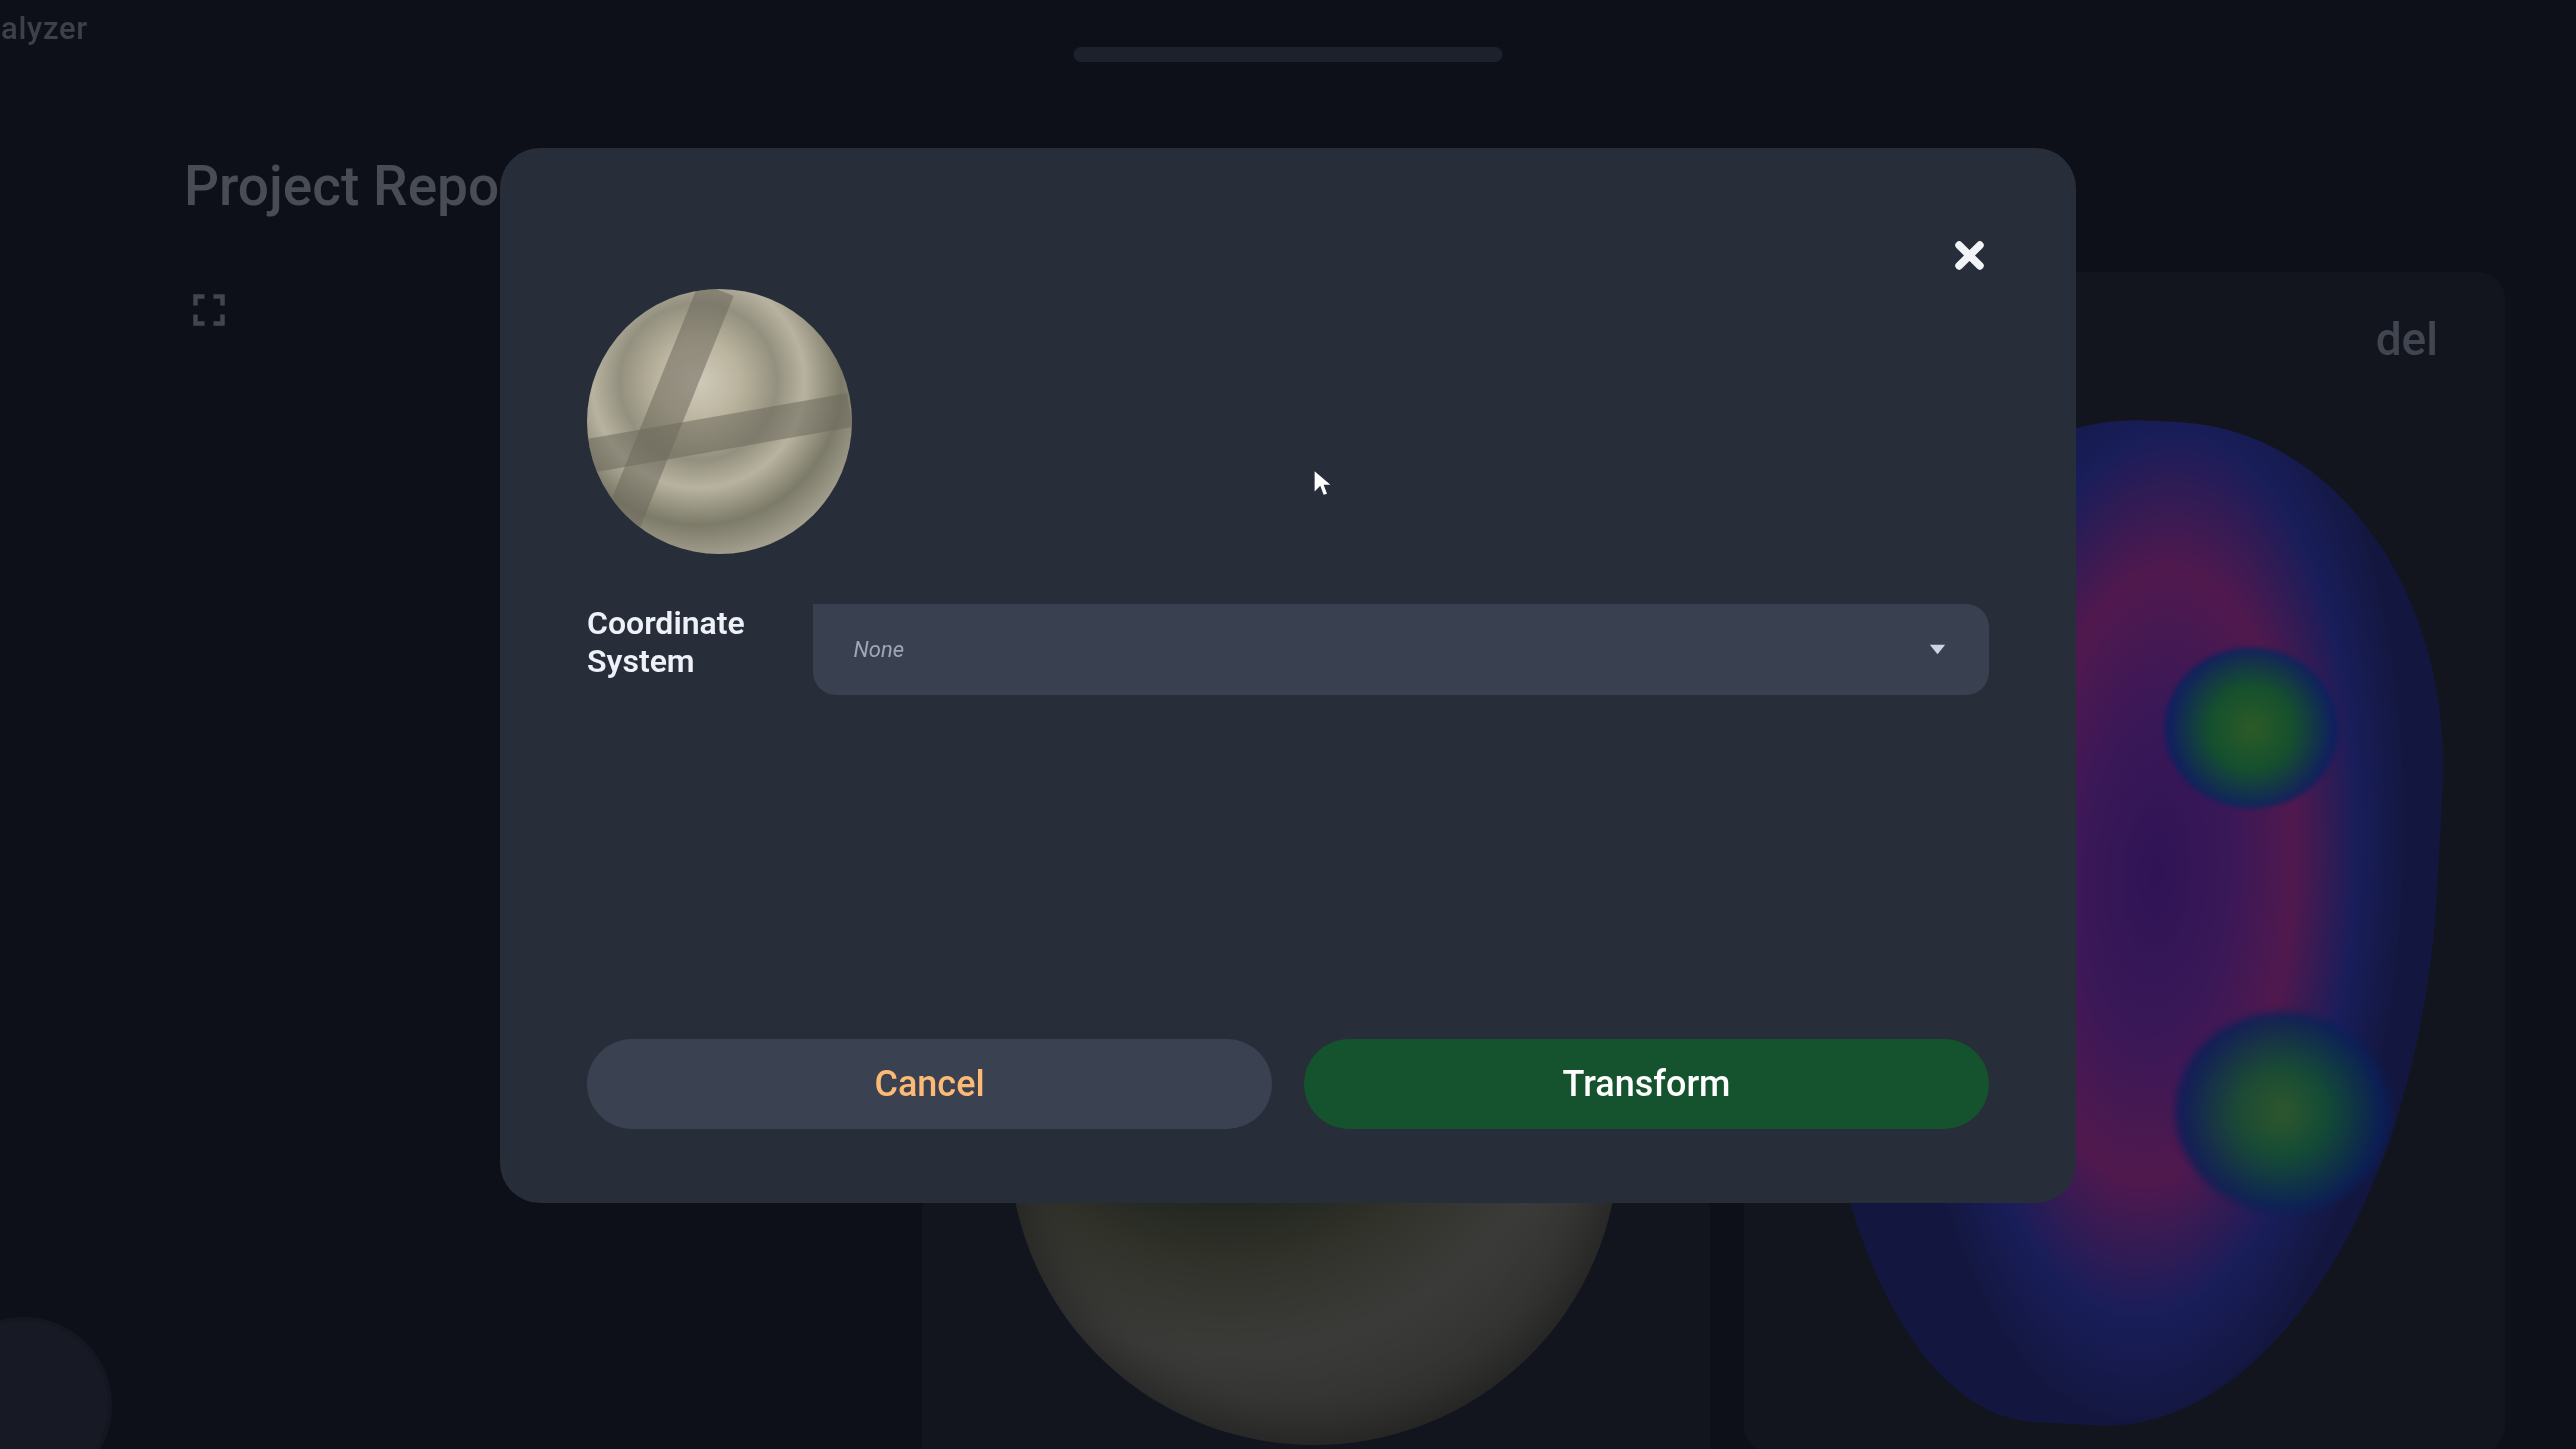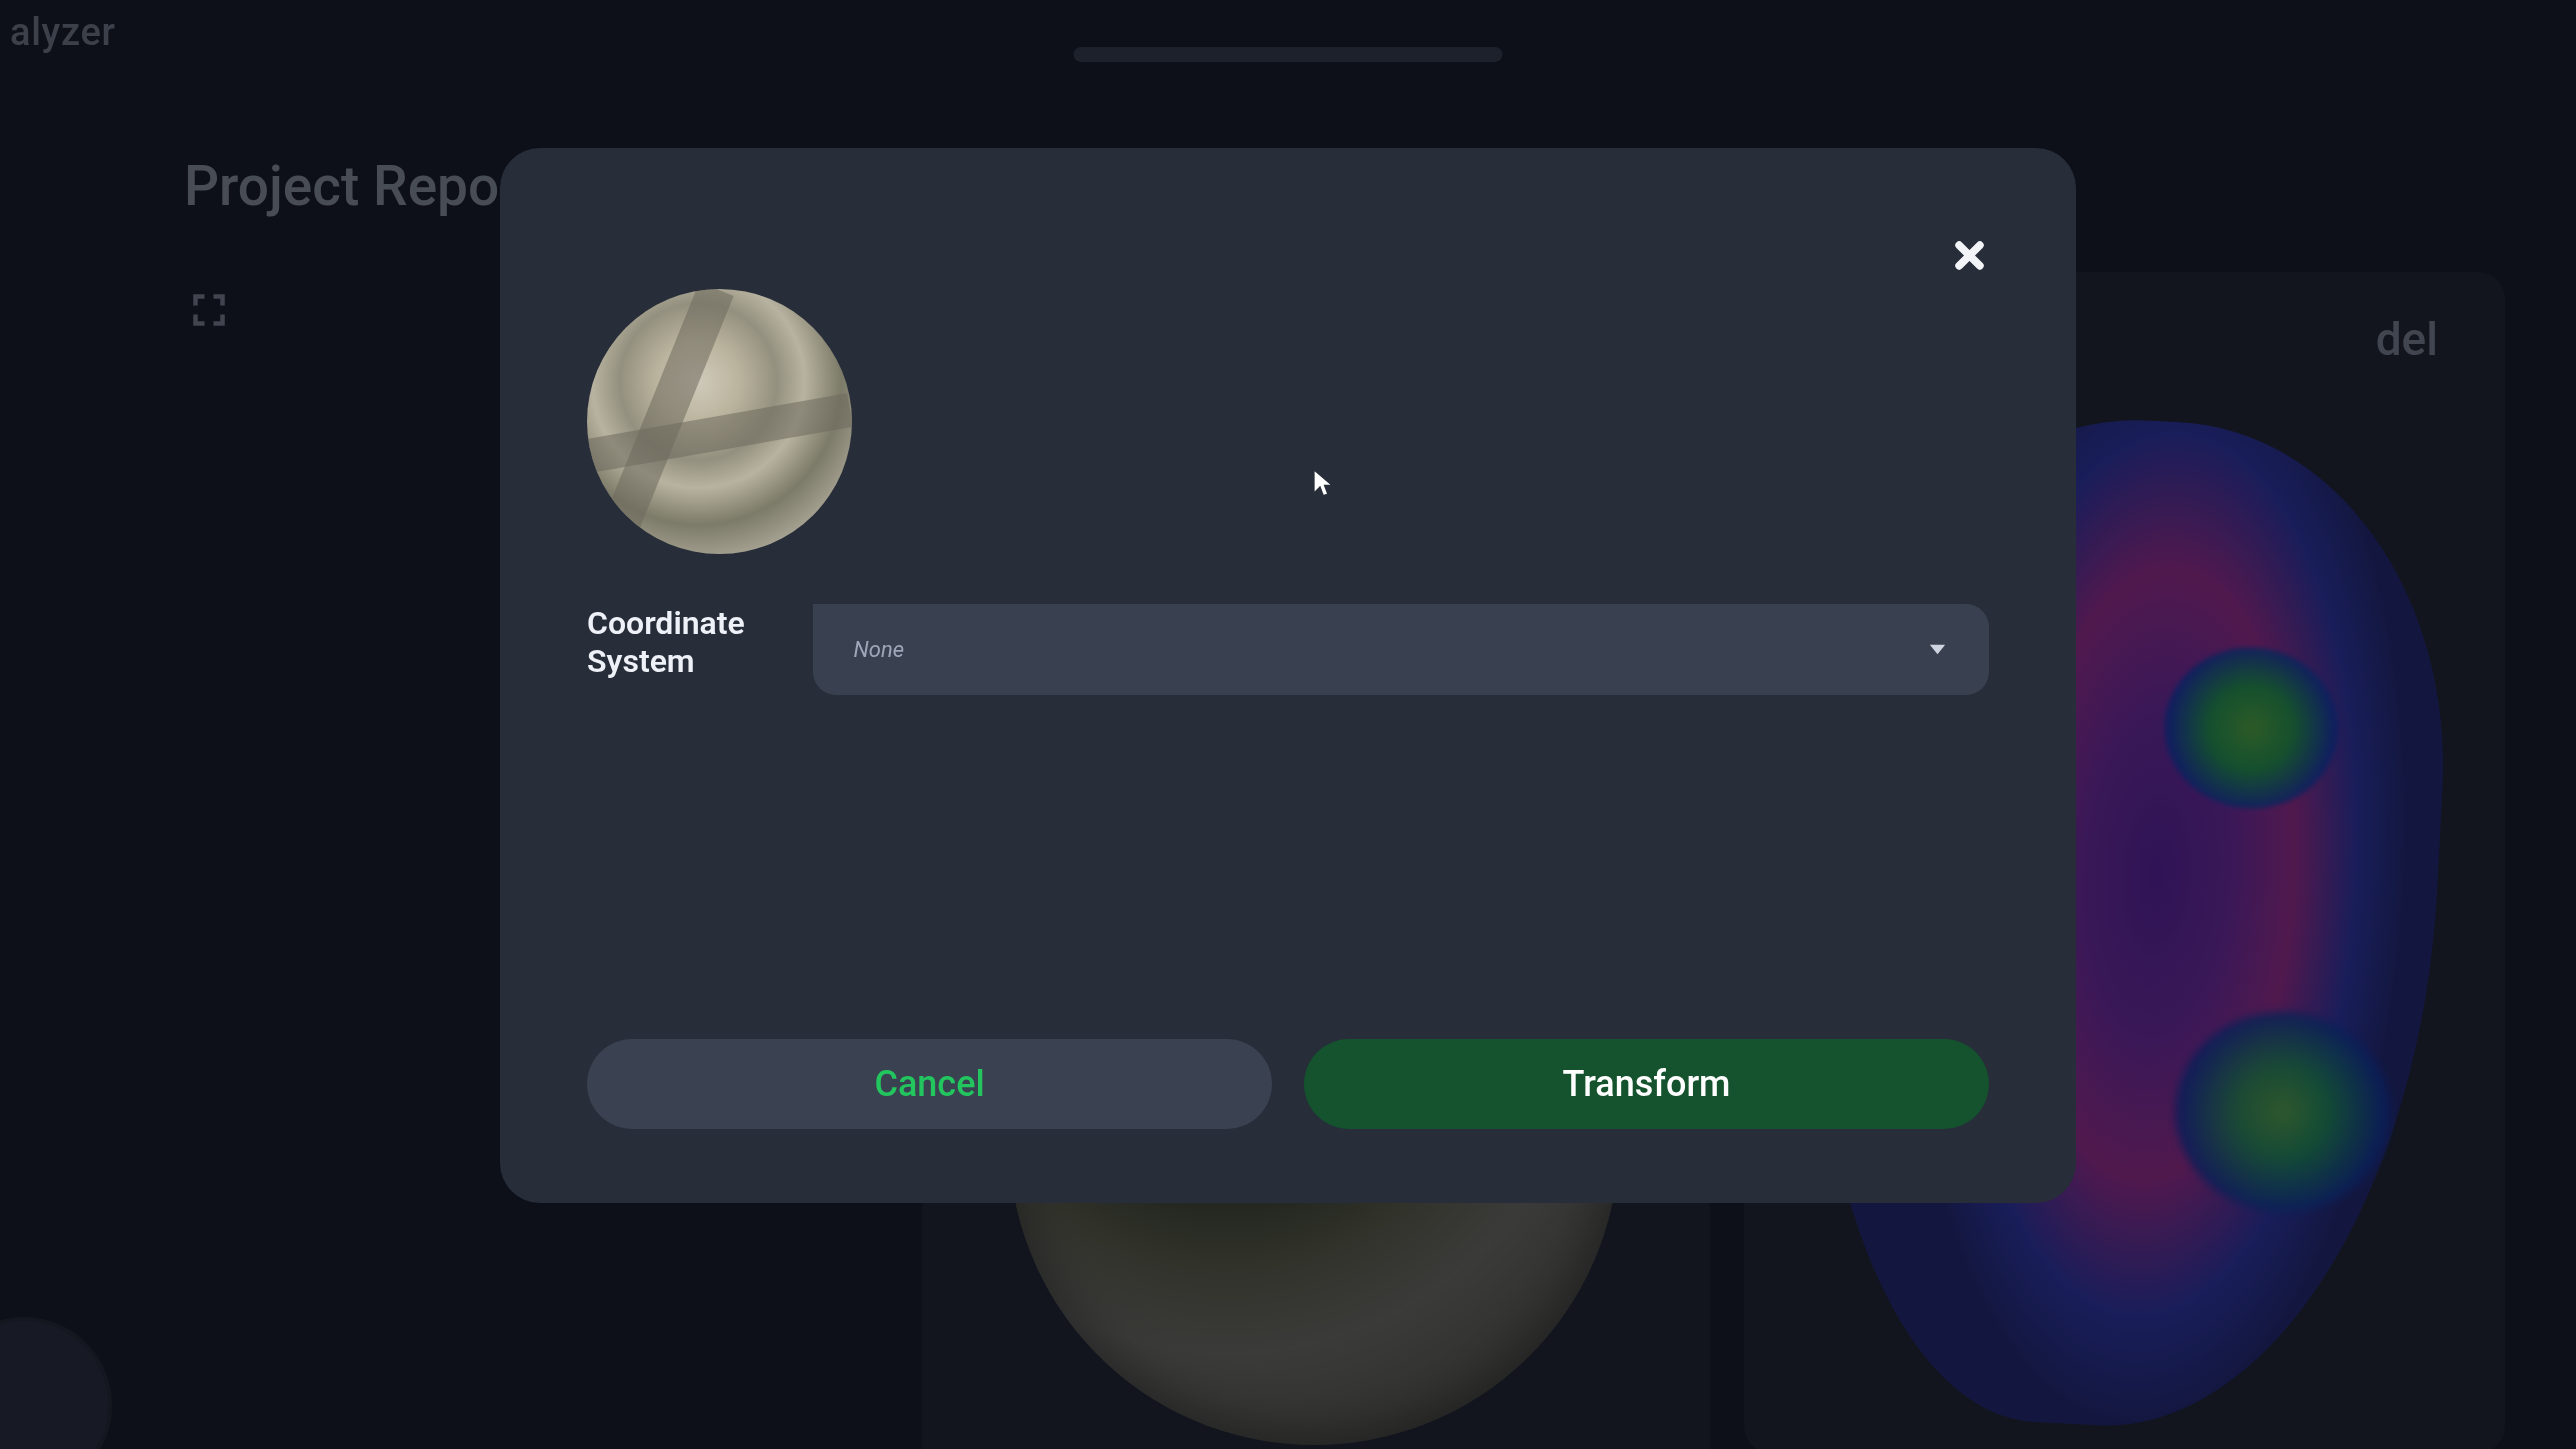--- a/index.html
+++ b/index.html
@@ -1,21 +1,21 @@
 <!DOCTYPE html>
 <html style="font-size:10.7px"><head>
 <meta charset="utf-8">
 <style>
   * { margin:0; padding:0; box-sizing:border-box; font-family: -apple-system, BlinkMacSystemFont, "Segoe UI", Roboto, sans-serif; }
   html,body { width:2576px; height:1449px; background:#0d1018; color:#e5e8ef; overflow:hidden; }
   .app { position:relative; width:2576px; height:1449px; }
 
   
   .backdrop-content { position:absolute; inset:0; filter:brightness(0.75); }
-  .header-title { position:absolute; top:10px; left:10px; color:#8e96a5; font-size:38px; font-weight:500; letter-spacing:0.7px; }
+  .header-title { position:absolute; top:10px; left:1px; color:#8e96a5; font-size:31px; font-weight:500; letter-spacing:0.7px; }
   .project-title { position:absolute; top:154px; left:184px; color:#aeb5c4; font-size:55px; font-weight:500; }
   .expand-icon { position:absolute; top:292px; left:191px; width:36px; height:36px; }
   .expand-icon svg { width:36px; height:36px; stroke:#9aa2b2; stroke-width:3; fill:none; }
 
   .bg-card-right { position:absolute; top:272px; left:1744px; width:761px; height:1181px; background:#1e232e; border-radius:27px; }
   .bg-card-right-title { position:absolute; top:40px; right:67px; color:#9ba3b4; font-size:46px; font-weight:500; }
   .bg-dem-shape { position:absolute; top:148px; left:67px; width:624px; height:1006px; background: radial-gradient(ellipse 40% 55% at 55% 45%, #6a1ec4 0%, #8a2cc9 30%, #c42db0 55%, #303ad0 80%, #202888 100%); border-radius:50% 45% 50% 40% / 40% 35% 55% 55%; transform:rotate(3deg); }
   .bg-dem-shape::before { content:""; position:absolute; top:22%; left:55%; width:174px; height:161px; background:radial-gradient(circle,#5ef03c 0%,#18d050 35%,#1040e0 70%); border-radius:50%; filter:blur(2.7px); opacity:.9; }
   .bg-dem-shape::after { content:""; position:absolute; top:58%; left:60%; width:215px; height:201px; background:radial-gradient(circle,#6af044 0%,#20c860 30%,#0838d0 70%); border-radius:50%; filter:blur(4px); opacity:.85; }
 
@@ -57,21 +57,21 @@
   .tab.active { background:#394150; color:#fff; }
   .select { width:100%; background:#394150; border-radius:23px; border-top-left-radius:0; height:91px; display:flex; align-items:center; justify-content:space-between; padding:0 40px; cursor:pointer; }
   .select-value { font-size:22px; color:#9ea7b8; font-style:italic; font-weight:400; }
   .select-caret svg { width:23px; height:23px; fill:#cfd5e0; }
 
   .chips { display:flex; gap:19px; margin-top:20px; }
   .chip { background:#394150; color:#eef1f7; font-size:29.5px; font-weight:500; padding:13.4px 28px; border-radius:27px; cursor:pointer; }
 
   .btn-row { margin-top:auto; display:flex; gap:32px; padding-top:101px; }
   .btn { flex:1; height:90px; border-radius:47px; display:flex; align-items:center; justify-content:center; font-size:36px; font-weight:500; cursor:pointer; }
-  .btn-cancel { background:#3a4150; color:#22c55e; }
+  .btn-cancel { background:#3a4150; color:#fdba74; }
   .btn-primary { background:#14532d; color:#fff; }
 
   .cursor { position:absolute; top:470px; left:1313px; width:19px; height:27px; }
   .cursor svg { width:19px; height:27px; fill:#fff; }
 </style>
 </head>
 <body>
 
 <div class="app">
 

